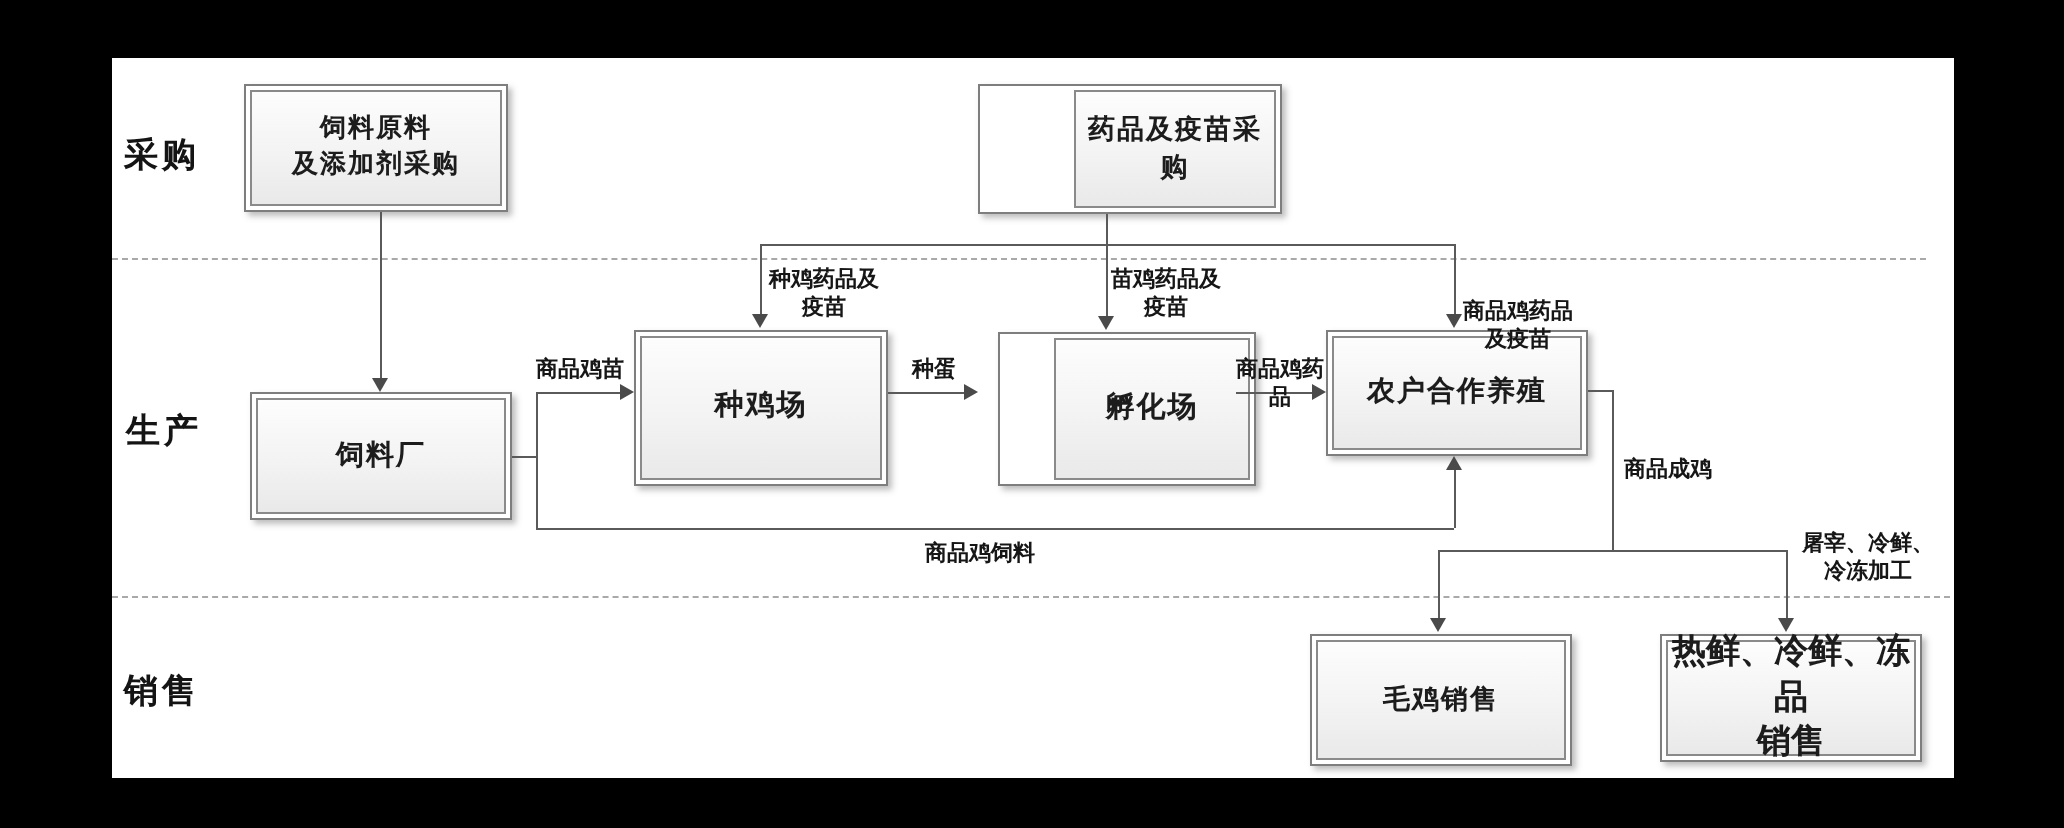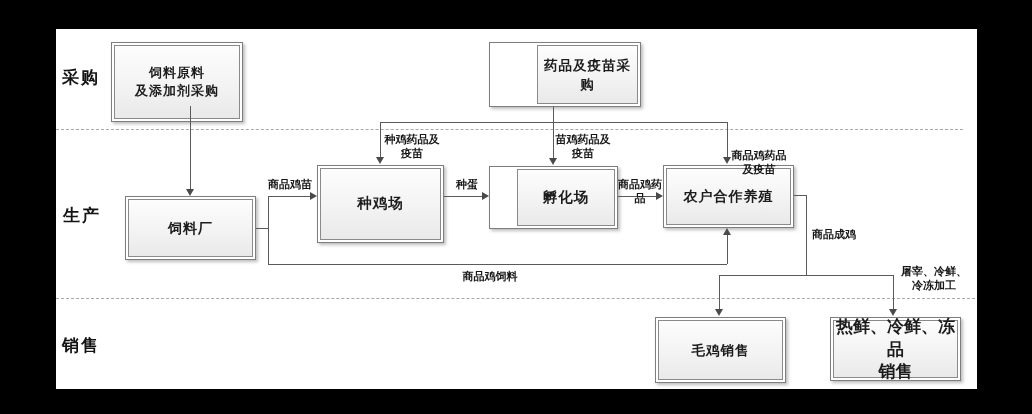--- a/index.html
+++ b/index.html
@@ -32,34 +32,34 @@
 <div id="stage">
   <div id="panel">
 
     <div class="sep" style="left:0px;top:100px;width:907px;"></div>
     <div class="sep" style="left:0px;top:269px;width:919px;"></div>
 
     <div class="row-label" style="left:6px;top:37px;">采购</div>
     <div class="row-label" style="left:7px;top:175px;text-align:center;">生产</div>
     <div class="row-label" style="left:6px;top:305px;">销售</div>
 
-    <div class="node" style="left:55px;top:13px;width:132px;height:80px;">
+    <div class="node" style="left:66px;top:13px;width:132px;height:64px;">
       <div class="node-in" style="font-size:13px;">饲料原料
 及添加剂采购</div>
     </div>
     <div class="node" style="left:433px;top:13px;width:152px;height:65px;padding-left:47px;">
       <div class="node-in" style="font-size:13.5px;">药品及疫苗采购</div>
     </div>
     <div class="node" style="left:69px;top:167px;width:131px;height:64px;">
       <div class="node-in" style="font-size:14px;">饲料厂</div>
     </div>
     <div class="node" style="left:261px;top:136px;width:127px;height:78px;">
       <div class="node-in" style="font-size:14.5px;">种鸡场</div>
     </div>
-    <div class="node" style="left:433px;top:137px;width:129px;height:63px;padding-left:27px;">
+    <div class="node" style="left:443px;top:137px;width:129px;height:77px;padding-left:27px;">
       <div class="node-in" style="font-size:14.5px;">孵化场</div>
     </div>
     <div class="node" style="left:607px;top:136px;width:131px;height:63px;">
       <div class="node-in" style="font-size:14px;">农户合作养殖</div>
     </div>
     <div class="node" style="left:599px;top:288px;width:131px;height:66px;">
       <div class="node-in" style="font-size:13.5px;">毛鸡销售</div>
     </div>
     <div class="node" style="left:774px;top:288px;width:131px;height:64px;">
       <div class="node-in" style="font-size:17px;letter-spacing:0;">热鲜、冷鲜、冻品

